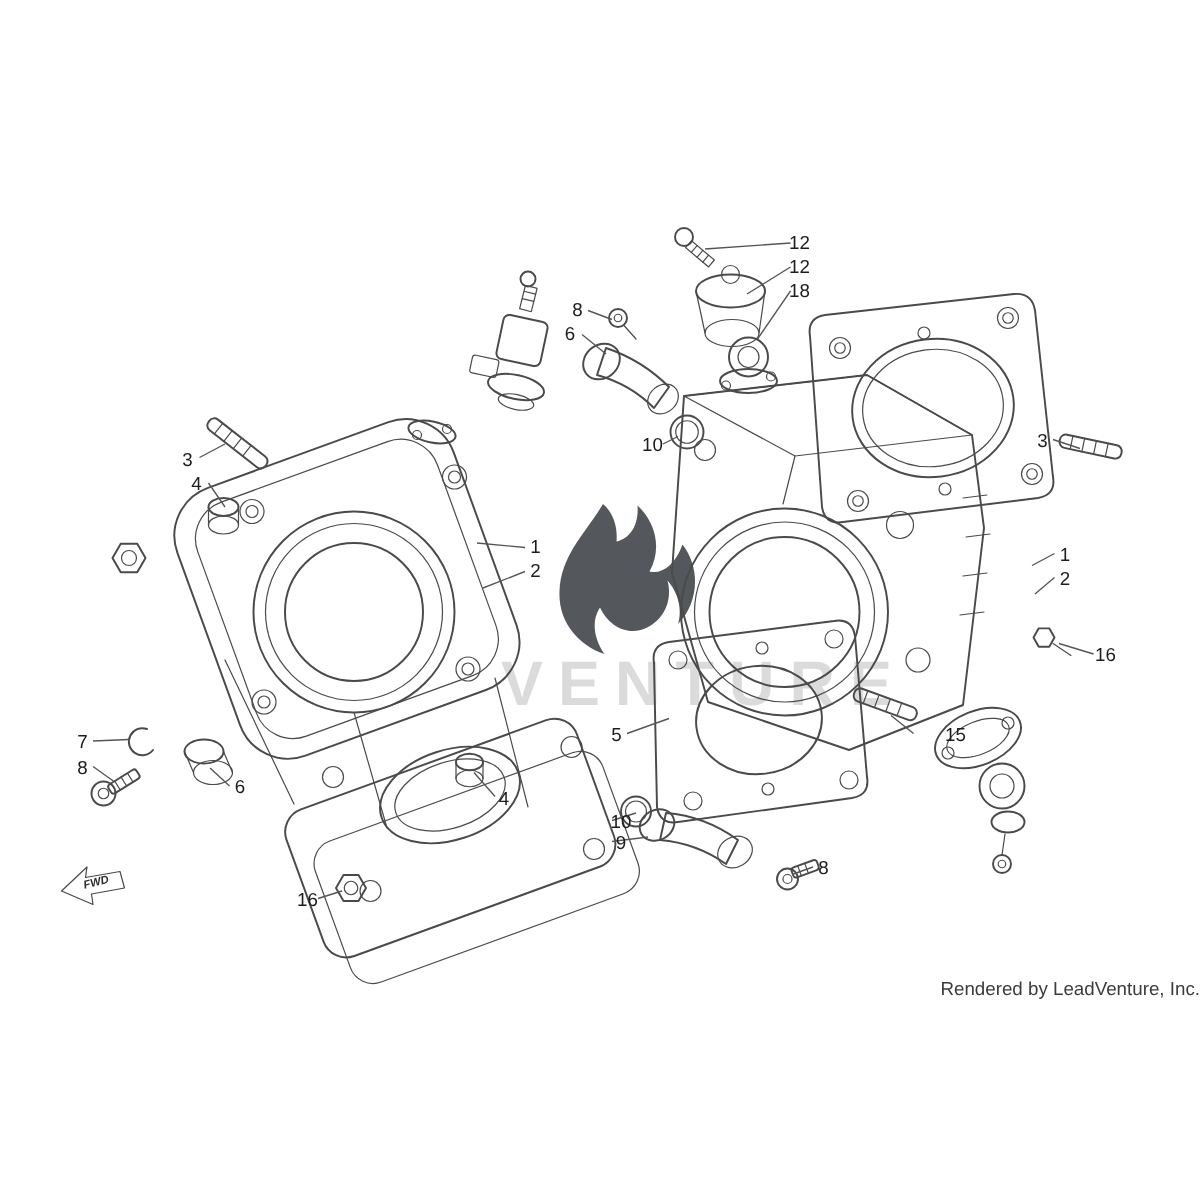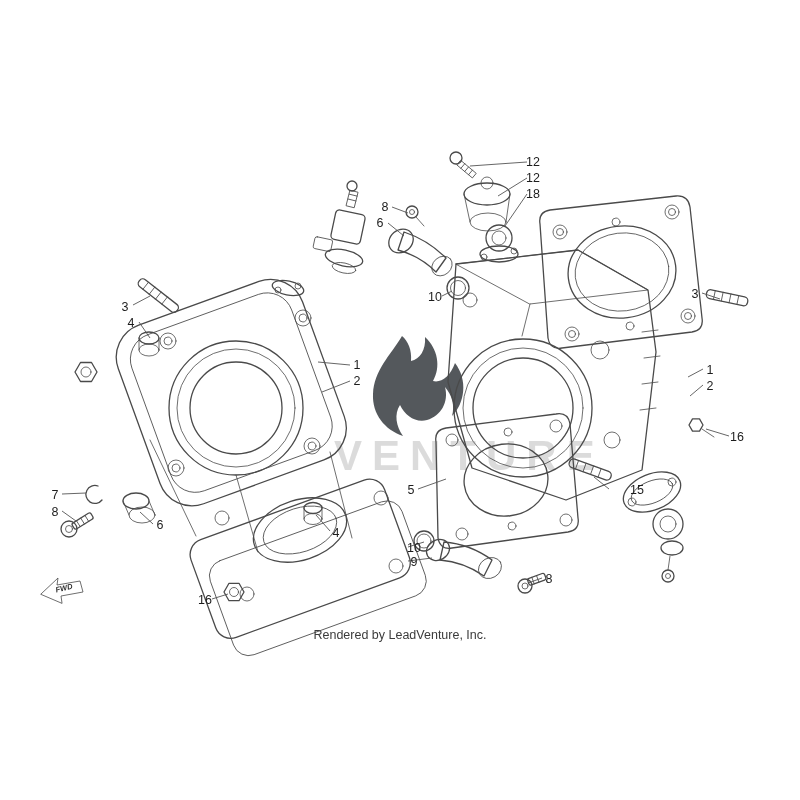--- a/index.html
+++ b/index.html
@@ -7,21 +7,21 @@
            font-family:"Liberation Sans","DejaVu Sans",sans-serif; }
   .art { position:absolute; left:0; top:0; }
   .ln   { fill:none; stroke:#4a4a4a; stroke-width:1.3; stroke-linejoin:round; stroke-linecap:round; }
   .thin { stroke-width:0.8; }
   .leader { stroke:#555; stroke-width:0.9; fill:none; }
   .flame { fill:#3c4146; opacity:0.88; stroke:none; }
   .wm { font-family:"Liberation Sans",sans-serif; font-weight:700; font-size:42px;
         letter-spacing:10px; fill:#bfbfbf; opacity:0.55; }
   .callout { position:absolute; transform:translate(-50%,-50%); font-size:12.5px;
              font-weight:400; color:#1d1d1d; line-height:1; }
-  .caption { position:absolute; top:628px; left:0; width:100%; text-align:center;
+  .caption { position:absolute; top:652px; left:0; width:100%; text-align:right;
              font-size:12.5px; color:#3b3b3b; }
   .fwd-label { position:absolute; left:64px; top:588px; transform:translate(-50%,-50%) rotate(-14deg);
                font-size:7.5px; font-weight:700; font-style:italic; color:#2c2c2c; }
 </style>
 </head>
 <body>
 
 <div class="stage">
 
   <svg class="art" width="800" height="800" viewBox="0 0 800 800">

